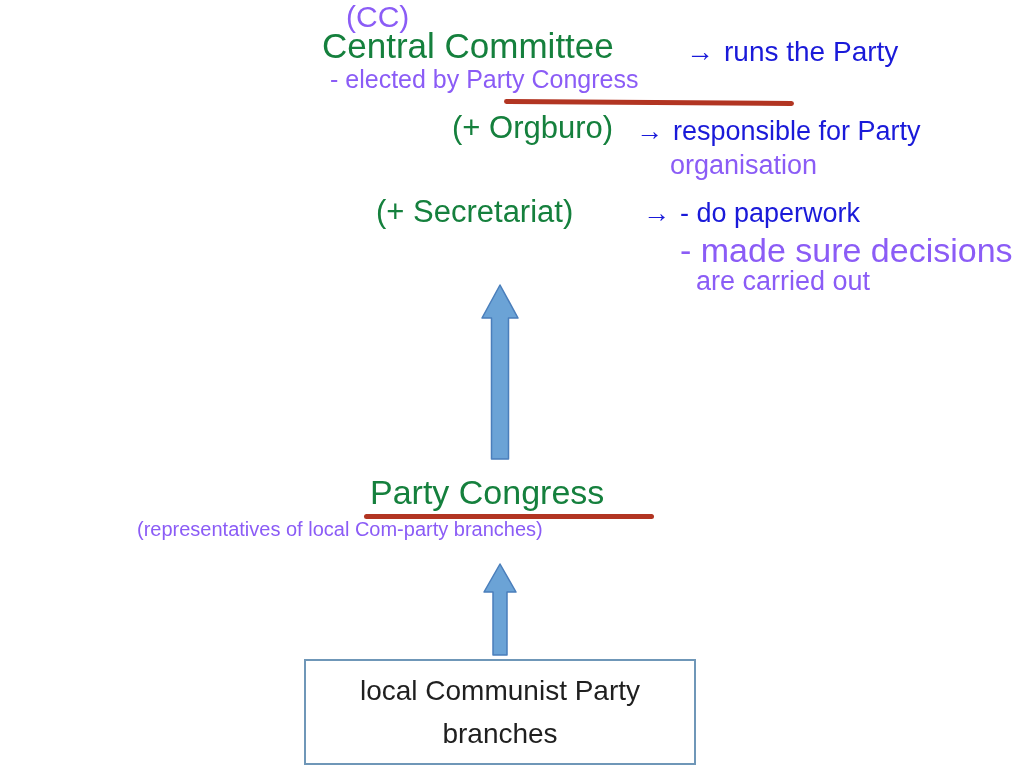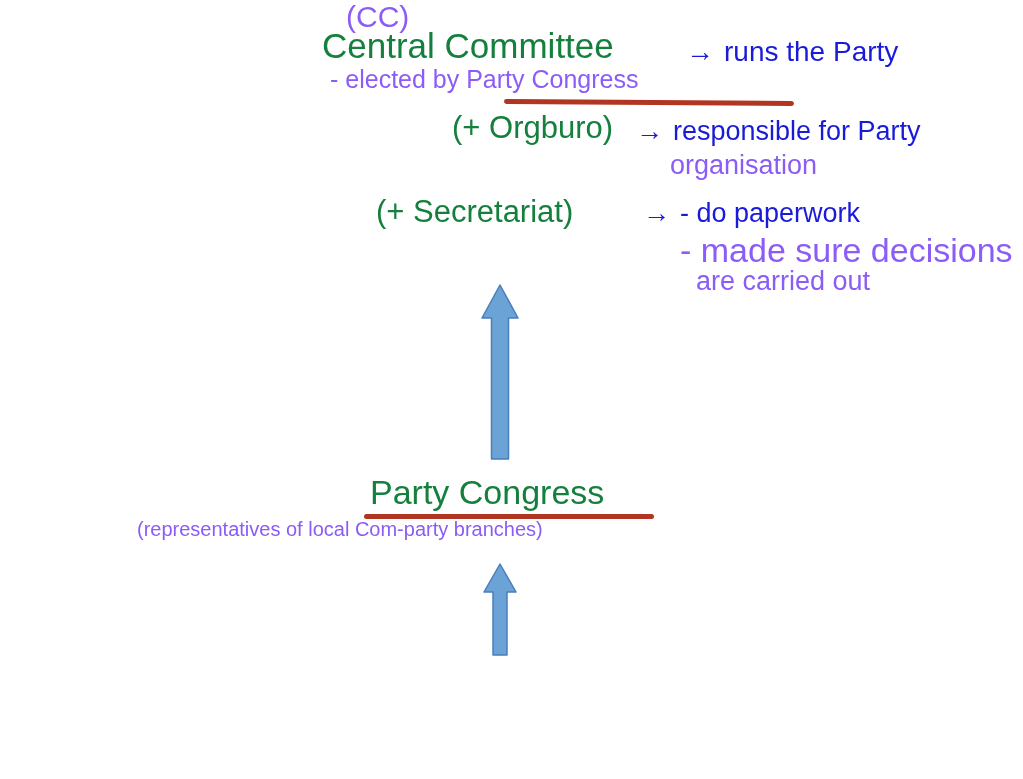--- a/index.html
+++ b/index.html
@@ -84,14 +84,18 @@
   <span class="t black" style="left:370px; top:474px; font-size:34px;">Party Congress</span>
 
   <div class="redline" style="left:364px; top:514px; width:290px;"></div>
 
   <span class="t blue" style="left:137px; top:518px; font-size:20px;">(representatives of local Com-party branches)</span>
 
   <svg class="arrow-svg" style="left:483px; top:563px;" width="34" height="93" viewBox="0 0 34 93">
     <polygon points="17,1 33,29 24,29 24,92 10,92 10,29 1,29" fill="#6ba3d6" stroke="#4a7ebb" stroke-width="1.5" stroke-linejoin="round"></polygon>
   </svg>
 
+  <div class="branch-box">
+    <span>local Communist Party</span>
+    <span>branches</span>
+  </div>
 
 </div>
 
 </body></html>

